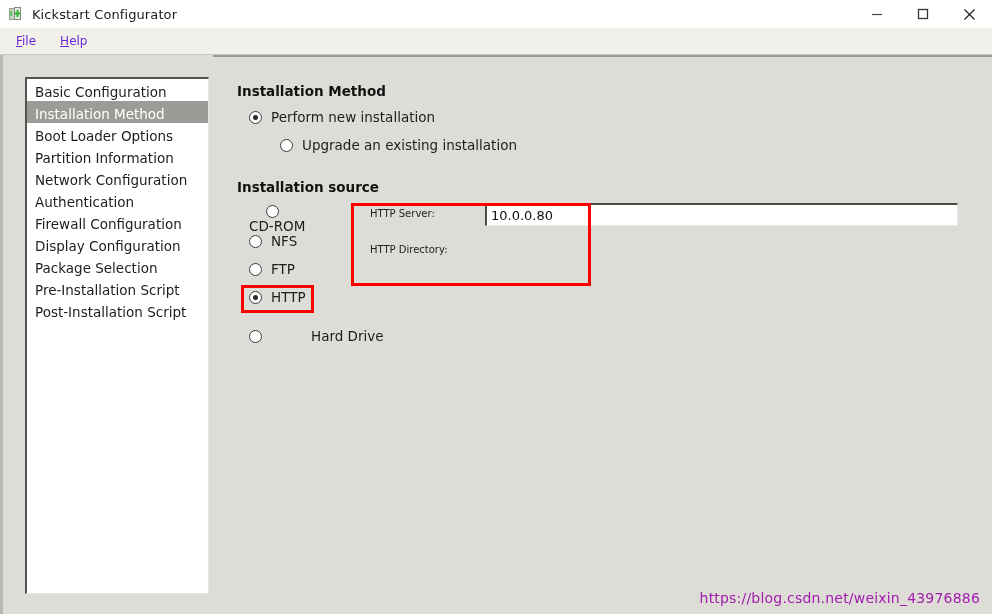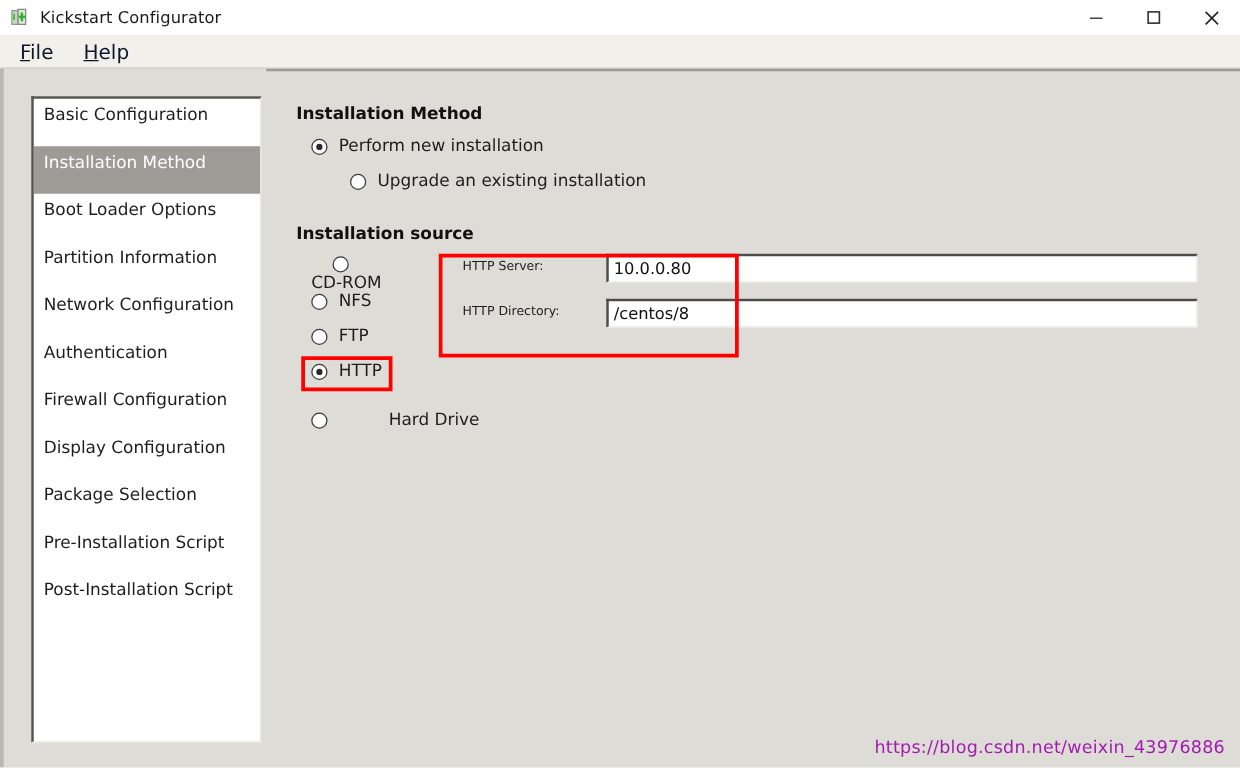--- a/index.html
+++ b/index.html
@@ -65,22 +65,22 @@
   .menubar {
     height: 26px;
     background: #f1f0eb;
     border-bottom: 1px solid #c9c8c2;
     display: flex;
     align-items: center;
     padding-left: 10px;
     flex: none;
   }
   .menu-item {
-    font-size: 16px;
-    color: #0f172a;
+    font-size: 12px;
+    color: #6d28d9;
     padding: 2px 10px 2px 6px;
     margin-right: 8px;
   }
   .menu-item u { text-decoration: underline; }
   
   .body-area {
     flex: 1;
     position: relative;
     background: #dddcd6;
     border-left: 3px solid #b9b8b2;
@@ -94,21 +94,21 @@
     height: 517px;
     background: #ffffff;
     border-top: 2px solid #55544f;
     border-left: 2px solid #55544f;
     border-right: 1px solid #e6e5df;
     border-bottom: 1px solid #e6e5df;
     box-sizing: border-box;
     overflow: hidden;
   }
   .side-item {
-    height: 38px;
+    height: 22px;
     line-height: 26.5px;
     padding-left: 8px;
     font-size: 13.5px;
     color: #1d1d1d;
     white-space: nowrap;
   }
   .side-item.selected {
     background: #9c9b95;
     color: #ffffff;
   }
@@ -290,21 +290,20 @@
       </div>
       <div class="radio-row" style="left:36px; top:271px;gap:40px;">
         <span class="radio"></span>
         <span>Hard Drive</span>
       </div>
 
       <div class="field-label" style="left:157px; top:151px;">HTTP Server:</div>
       <input class="text-input" style="left: 272px; top: 146px; width: 473px;" value="10.0.0.80">
 
       <div class="field-label" style="left:157px; top:187px;">HTTP Directory:</div>
-      <input class="text-input" style="left: 272px; top: 182px; width: 473px;" value="/centos/8">
 
       <div class="annot" style="left:28px; top:228px; width:73px; height:28px;"></div>
       <div class="annot" style="left:138px; top:146px; width:240px; height:83px;"></div>
 
       <div class="watermark">https://blog.csdn.net/weixin_43976886</div>
     </div>
   </div>
 </div>
 
 </body></html>

